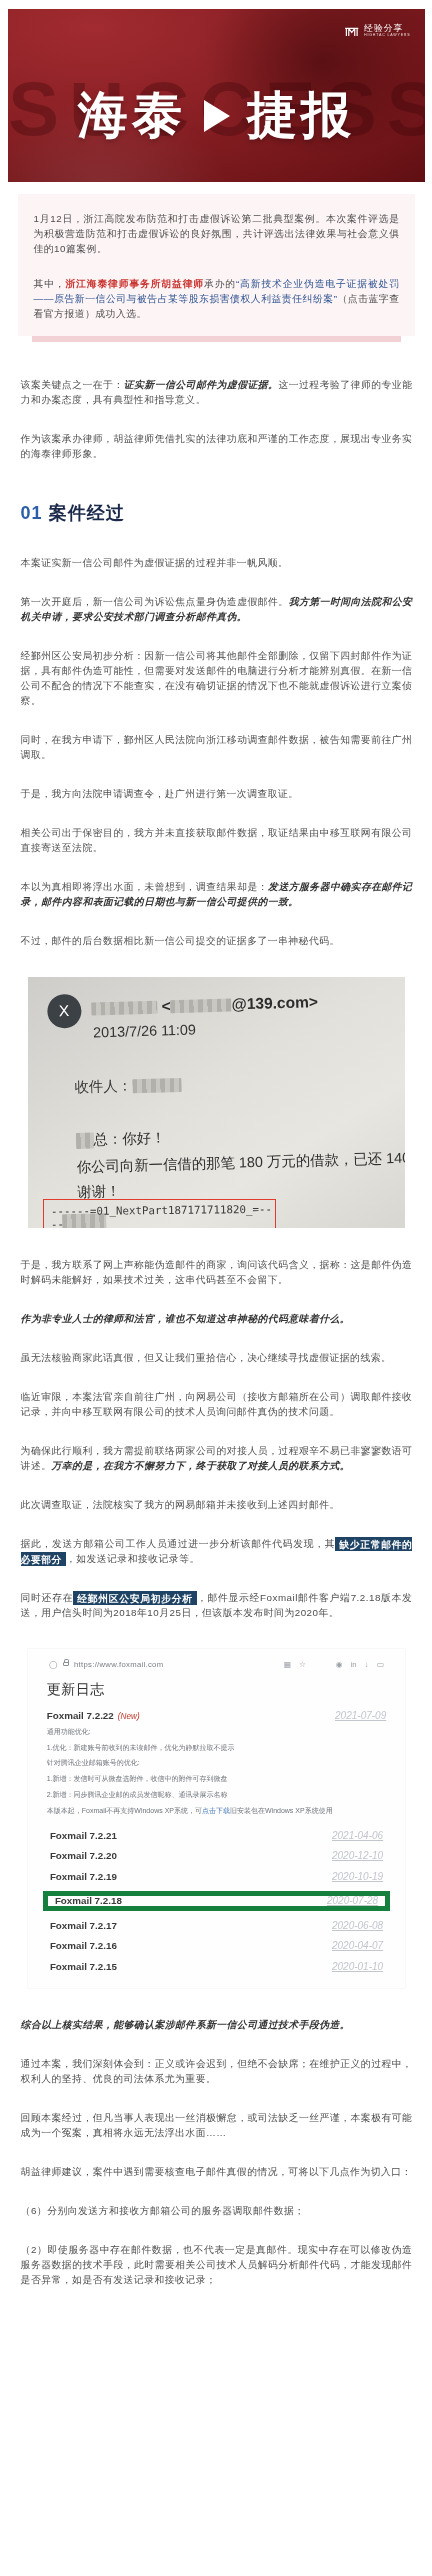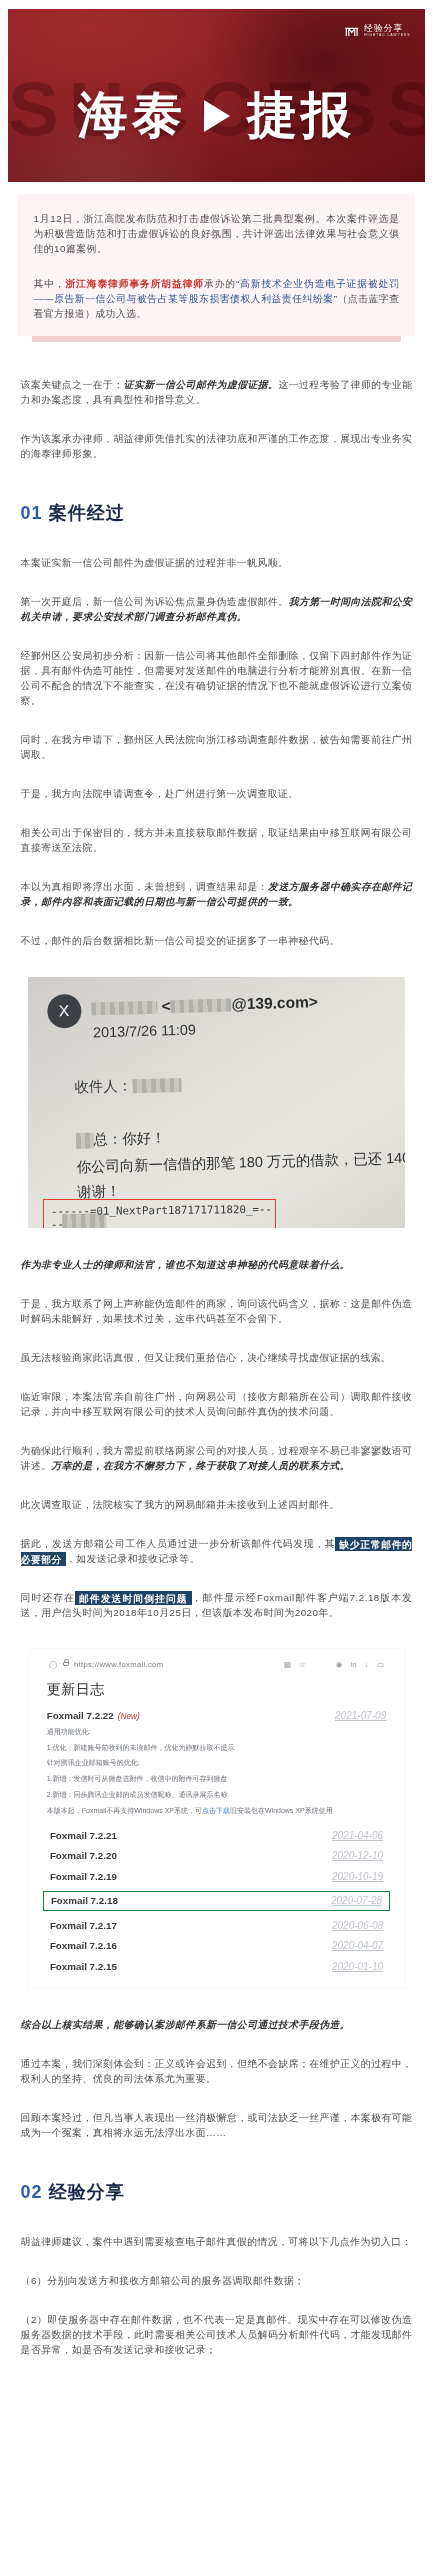--- a/index.html
+++ b/index.html
@@ -68,21 +68,21 @@
   .lock:before { content:''; position:absolute; top:-3.6px; left:0.5px; width:3.1px; height:3.1px; border:1px solid #8a8f96; border-bottom:none; border-radius:2.1px 2.1px 0 0; }
   .fx-h { font-size:14px; color:#333; margin:5.2px 0 11.3px; letter-spacing:0.5px; }
   .fx-latest { display:flex; align-items:baseline; }
   .fx-vname { font-size:9.8px; font-weight:bold; color:#3b3b3b; }
   .fx-new { font-size:8.2px; font-style:italic; color:#c0392b; margin-left:4.1px; }
   .fx-date { margin-left:auto; font-size:10px; font-style:italic; color:#c2c6cd;text-decoration:underline; }
   .fx-note { font-size:7px; color:#6f747b; margin-top:5.2px; line-height:10.8px; }
   .fx-note .blue-link { color:#4a7ebb; }
   .fx-list { margin-top:10.3px; }
   .fx-row { display:flex; align-items:center; height:15.5px; padding:0 3.1px; }
-  .fx-row.hl { border:1px solid #15803d; height:20.6px; margin:1px -4.1px; padding:0 7.2px; }
+  .fx-row.hl { border:5px solid #15803d; height:20.6px; margin:1px -4.1px; padding:0 7.2px; }
   .divider-gap { height:5.2px; }
 </style>
 </head>
 <body>
 
 <div class="page">
 
   <div class="banner">
     <div class="swirl-a"></div>
     <div class="swirl-b"></div>
@@ -135,28 +135,28 @@
         <div class="ph-greet"><span class="blur" style="width:17.5px;height:15.5px"></span><span>总：你好！</span></div>
         <div class="ph-body">你公司向新一信借的那笔 180 万元的借款，已还 140 万元，财务挂账应</div>
         <div class="ph-thanks">谢谢！</div>
         <span class="blur ph-blur2" style="width:44px;height:15.5px"></span>
       </div>
       <div class="red-box">
         <span class="ph-code">------=01_NextPart187171711820_=----</span>
       </div>
     </div>
 
+    <p class="para">于是，我方联系了网上声称能伪造邮件的商家，询问该代码含义，据称：这是邮件伪造时解码未能解好，如果技术过关，这串代码甚至不会留下。</p>
     <p class="para bi">作为非专业人士的律师和法官，谁也不知道这串神秘的代码意味着什么。</p>
-    <p class="para">于是，我方联系了网上声称能伪造邮件的商家，询问该代码含义，据称：这是邮件伪造时解码未能解好，如果技术过关，这串代码甚至不会留下。</p>
     <p class="para">虽无法核验商家此话真假，但又让我们重拾信心，决心继续寻找虚假证据的线索。</p>
     <p class="para">临近审限，本案法官亲自前往广州，向网易公司（接收方邮箱所在公司）调取邮件接收记录，并向中移互联网有限公司的技术人员询问邮件真伪的技术问题。</p>
     <p class="para"><span>为确保此行顺利，我方需提前联络两家公司的对接人员，过程艰辛不易已非寥寥数语可讲述。</span><span class="bi">万幸的是，在我方不懈努力下，终于获取了对接人员的联系方式。</span></p>
     <p class="para">此次调查取证，法院核实了我方的网易邮箱并未接收到上述四封邮件。</p>
     <p class="para"><span>据此，发送方邮箱公司工作人员通过进一步分析该邮件代码发现，其</span><span class="hl-navy">缺少正常邮件的必要部分</span><span>，如发送记录和接收记录等。</span></p>
-    <p class="para"><span>同时还存在</span><span class="hl-navy">邮件发送时间倒挂问题</span><span>，邮件显示经Foxmail邮件客户端7.2.18版本发送，用户信头时间为2018年10月25日，但该版本发布时间为2020年。</span></p>
+    <p class="para"><span>同时还存在</span><span class="hl-navy">经鄞州区公安局初步分析</span><span>，邮件显示经Foxmail邮件客户端7.2.18版本发送，用户信头时间为2018年10月25日，但该版本发布时间为2020年。</span></p>
 
     <div class="foxmail">
       <div class="fx-bar">
         <span>◯</span>
         <span class="lock"></span>
         <span class="fx-url">https://www.foxmail.com</span>
         <span class="fx-icons">
           <span>▦</span>
           <span>☆</span>
           <span style="width:13.4px"></span>
@@ -213,21 +213,20 @@
             <span class="fx-vname">Foxmail 7.2.15</span>
             <span class="fx-date">2020-01-10</span>
           </div>
       </div>
     </div>
 
     <p class="para bi">综合以上核实结果，能够确认案涉邮件系新一信公司通过技术手段伪造。</p>
     <p class="para">通过本案，我们深刻体会到：正义或许会迟到，但绝不会缺席；在维护正义的过程中，权利人的坚持、优良的司法体系尤为重要。</p>
     <p class="para">回顾本案经过，但凡当事人表现出一丝消极懈怠，或司法缺乏一丝严谨，本案极有可能成为一个冤案，真相将永远无法浮出水面……</p>
 
-    <div class="section-h"><span class="num">02</span><span class="t">经验分享</span></div>
 
     <p class="para">胡益律师建议，案件中遇到需要核查电子邮件真假的情况，可将以下几点作为切入口：</p>
     <p class="para">（6）分别向发送方和接收方邮箱公司的服务器调取邮件数据；</p>
     <p class="para">（2）即使服务器中存在邮件数据，也不代表一定是真邮件。现实中存在可以修改伪造服务器数据的技术手段，此时需要相关公司技术人员解码分析邮件代码，才能发现邮件是否异常，如是否有发送记录和接收记录；</p>
 
   </div>
 
 </div>
 
 

